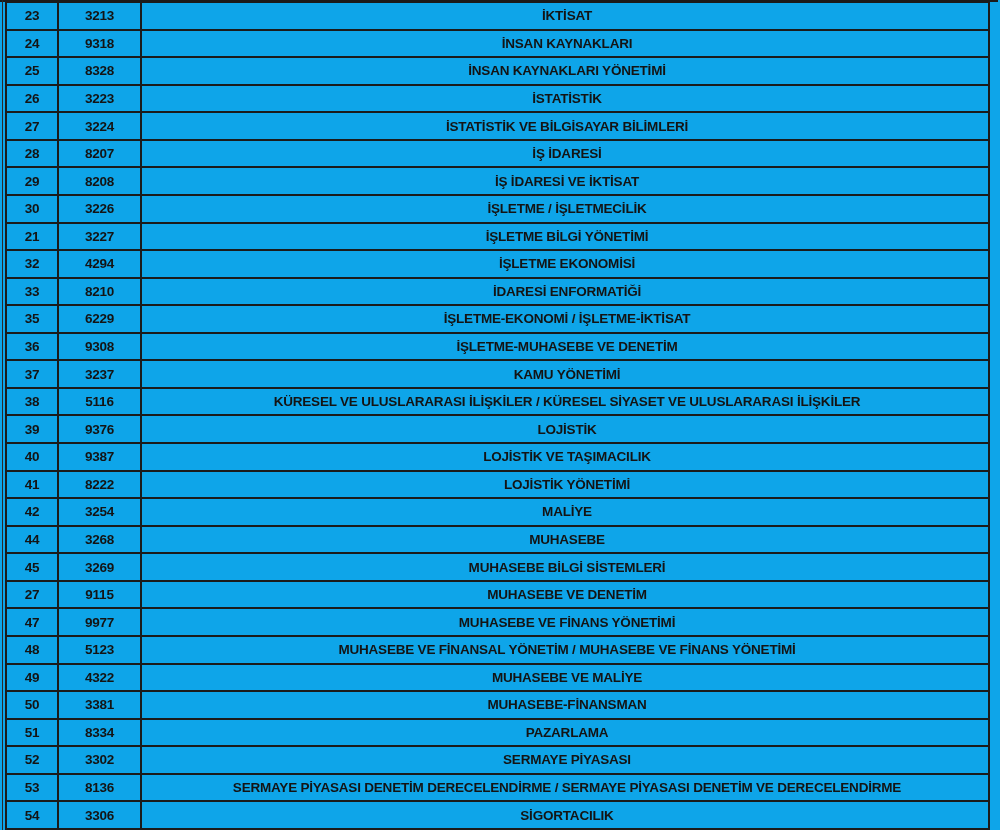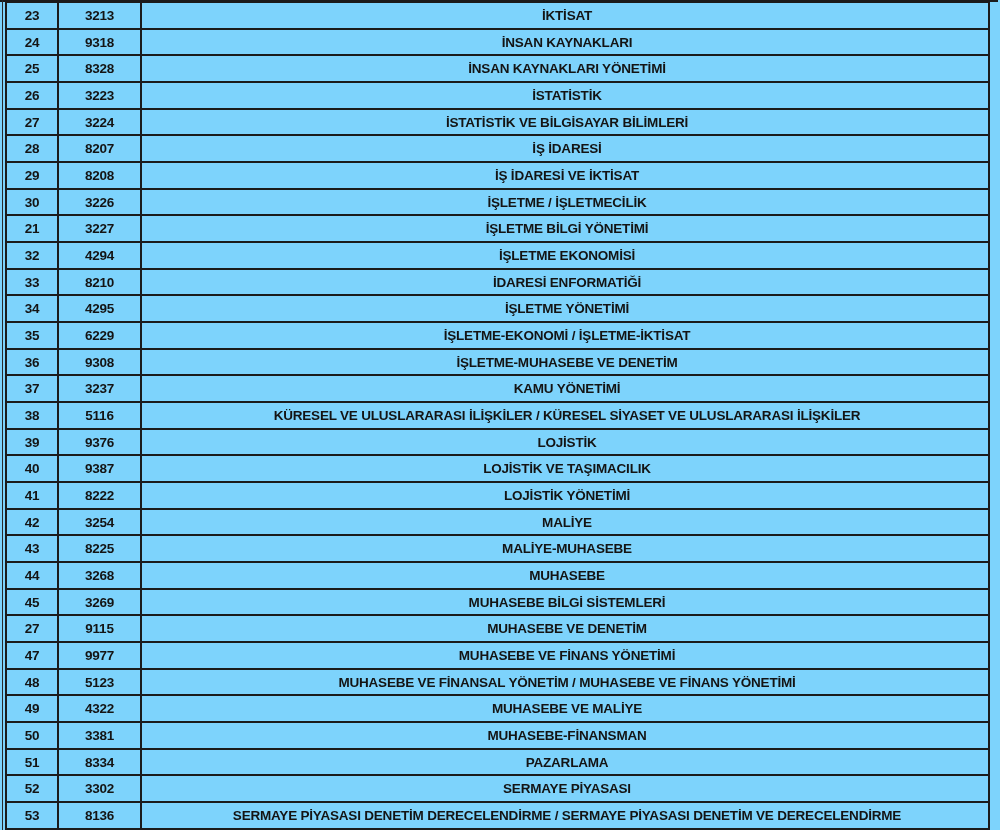--- a/index.html
+++ b/index.html
@@ -5,21 +5,21 @@
   * { margin: 0; padding: 0; box-sizing: border-box; }
   html, body {
     width: 1000px; height: 830px;
     background: #fefefe;
     font-family: "Liberation Sans", sans-serif;
     overflow: hidden;
   }
   .page {
     position: relative;
     width: 1000px; height: 830px;
-    background: #7dd3fc;
+    background: #0ea5e9;
     padding-left: 40px;
   }
   
   .crop-topline {
     position: absolute;
     top: 0; left: 0;
     width: 998px; height: 2px;
     background: #1b1b1b;
   }
   
@@ -115,25 +115,20 @@
           <td class="no">32</td>
           <td class="code">4294</td>
           <td class="name">İŞLETME EKONOMİSİ</td>
         </tr>
         <tr>
           <td class="no">33</td>
           <td class="code">8210</td>
           <td class="name">İDARESİ ENFORMATİĞİ</td>
         </tr>
         <tr>
-          <td class="no">34</td>
-          <td class="code">4295</td>
-          <td class="name">İŞLETME YÖNETİMİ</td>
-        </tr>
-        <tr>
           <td class="no">35</td>
           <td class="code">6229</td>
           <td class="name">İŞLETME-EKONOMİ / İŞLETME-İKTİSAT</td>
         </tr>
         <tr>
           <td class="no">36</td>
           <td class="code">9308</td>
           <td class="name">İŞLETME-MUHASEBE VE DENETİM</td>
         </tr>
         <tr>
@@ -160,25 +155,20 @@
           <td class="no">41</td>
           <td class="code">8222</td>
           <td class="name">LOJİSTİK YÖNETİMİ</td>
         </tr>
         <tr>
           <td class="no">42</td>
           <td class="code">3254</td>
           <td class="name">MALİYE</td>
         </tr>
         <tr>
-          <td class="no">43</td>
-          <td class="code">8225</td>
-          <td class="name">MALİYE-MUHASEBE</td>
-        </tr>
-        <tr>
           <td class="no">44</td>
           <td class="code">3268</td>
           <td class="name">MUHASEBE</td>
         </tr>
         <tr>
           <td class="no">45</td>
           <td class="code">3269</td>
           <td class="name">MUHASEBE BİLGİ SİSTEMLERİ</td>
         </tr>
         <tr>
@@ -213,16 +203,21 @@
         </tr>
         <tr>
           <td class="no">52</td>
           <td class="code">3302</td>
           <td class="name">SERMAYE PİYASASI</td>
         </tr>
         <tr>
           <td class="no">53</td>
           <td class="code">8136</td>
           <td class="name">SERMAYE PİYASASI DENETİM DERECELENDİRME / SERMAYE PİYASASI DENETİM VE DERECELENDİRME</td>
+        </tr>
+        <tr>
+          <td class="no">54</td>
+          <td class="code">3306</td>
+          <td class="name">SİGORTACILIK</td>
         </tr>
       </tbody>
   </table>
 </div>
 
 </body></html>

